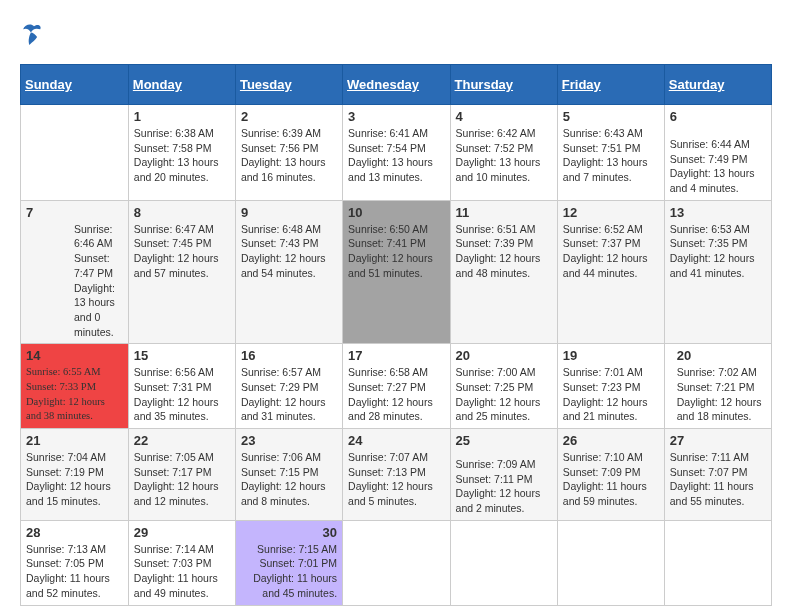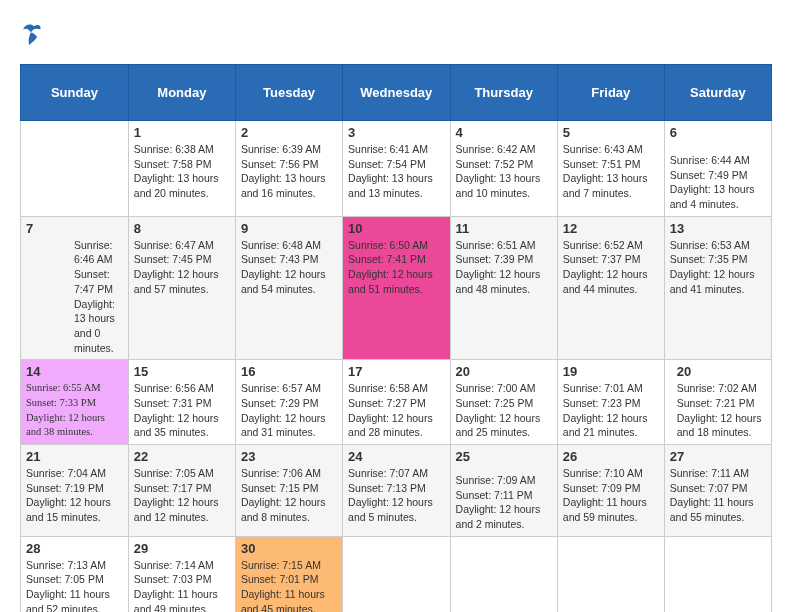--- a/index.html
+++ b/index.html
@@ -48,24 +48,25 @@
     }
     .calendar {
       width: 100%;
       border-collapse: collapse;
       border: 1px solid #ccc;
     }
     .calendar th {
       background: #2a6bb5;
       color: #fff;
       font-size: 13px;
-      padding: 20px 4px;
-      text-align: center;
+      padding: 12px 4px;
+      text-align: left;
       border: 1px solid #1a5aa0;
       font-weight: bold;
+      text-decoration: underline;
     }
     .calendar td {
       vertical-align: top;
       border: 1px solid #ccc;
       padding: 4px 5px;
       width: 108px;
       min-height: 80px;
       font-size: 11px;
       color: #333;
     }
@@ -179,21 +180,21 @@
 Daylight: 12 hours
 and 57 minutes.</div>
         </td>
         <td style="background: rgb(245, 245, 245);">
           <span class="day-num">9</span>
           <div class="day-info" style="white-space: pre-line;">Sunrise: 6:48 AM
 Sunset: 7:43 PM
 Daylight: 12 hours
 and 54 minutes.</div>
         </td>
-        <td style="background: #ec4899;">
+        <td style="background: #a3a3a3;">
           <span class="day-num">10</span>
           <div class="day-info" style="white-space: pre-line;">Sunrise: 6:50 AM
 Sunset: 7:41 PM
 Daylight: 12 hours
 and 51 minutes.</div>
         </td>
         <td style="background: rgb(245, 245, 245);">
           <span class="day-num">11</span>
           <div class="day-info" style="white-space: pre-line;">Sunrise: 6:51 AM
 Sunset: 7:39 PM
@@ -209,21 +210,21 @@
         </td>
         <td style="background: rgb(245, 245, 245);">
           <span class="day-num">13</span>
           <div class="day-info" style="white-space: pre-line;">Sunrise: 6:53 AM
 Sunset: 7:35 PM
 Daylight: 12 hours
 and 41 minutes.</div>
         </td>
       </tr>
       <tr>
-        <td style="background: #f0abfc;">
+        <td style="background: #ef4444;">
           <span class="day-num">14</span>
           <div class="day-info" style="white-space: pre-line; font-family: Liberation Serif, serif;">Sunrise: 6:55 AM
 Sunset: 7:33 PM
 Daylight: 12 hours
 and 38 minutes.</div>
         </td>
         <td style="background: rgb(255, 255, 255);">
           <span class="day-num">15</span>
           <div class="day-info" style="white-space: pre-line;">Sunrise: 6:56 AM
 Sunset: 7:31 PM
@@ -325,21 +326,21 @@
 Daylight: 11 hours
 and 52 minutes.</div>
         </td>
         <td style="background: rgb(255, 255, 255);">
           <span class="day-num">29</span>
           <div class="day-info" style="white-space: pre-line;">Sunrise: 7:14 AM
 Sunset: 7:03 PM
 Daylight: 11 hours
 and 49 minutes.</div>
         </td>
-        <td style="background: #fdba74;">
+        <td style="background: #c4b5fd; text-align: right;">
           <span class="day-num">30</span>
           <div class="day-info" style="white-space: pre-line;">Sunrise: 7:15 AM
 Sunset: 7:01 PM
 Daylight: 11 hours
 and 45 minutes.</div>
         </td>
         <td class="empty"></td>
         <td class="empty"></td>
         <td class="empty"></td>
         <td class="empty"></td>

